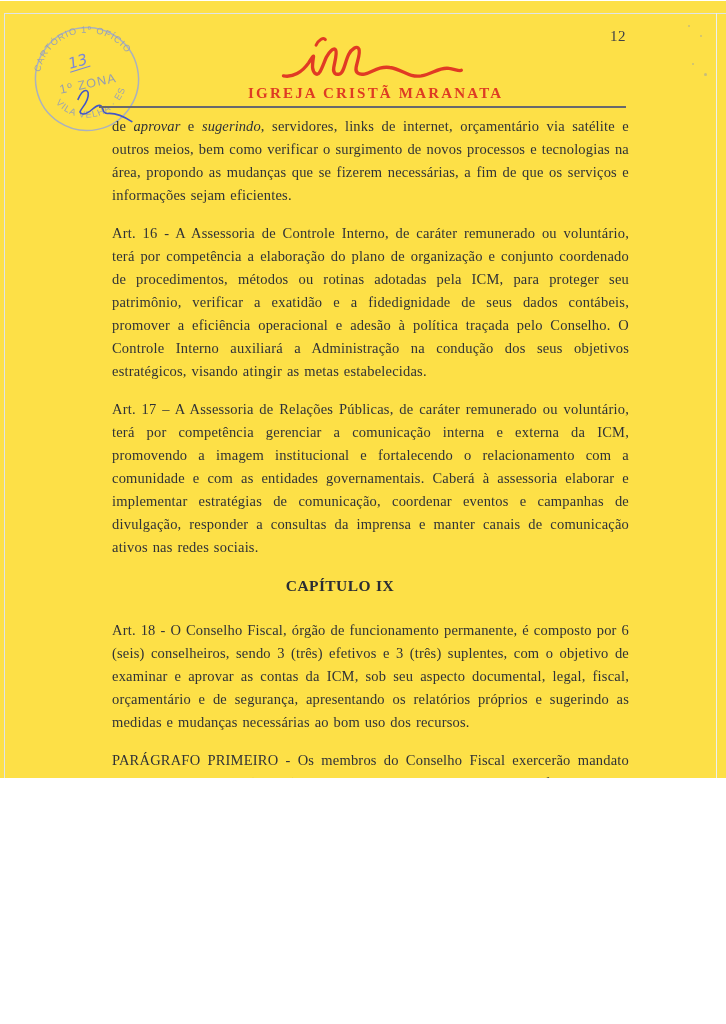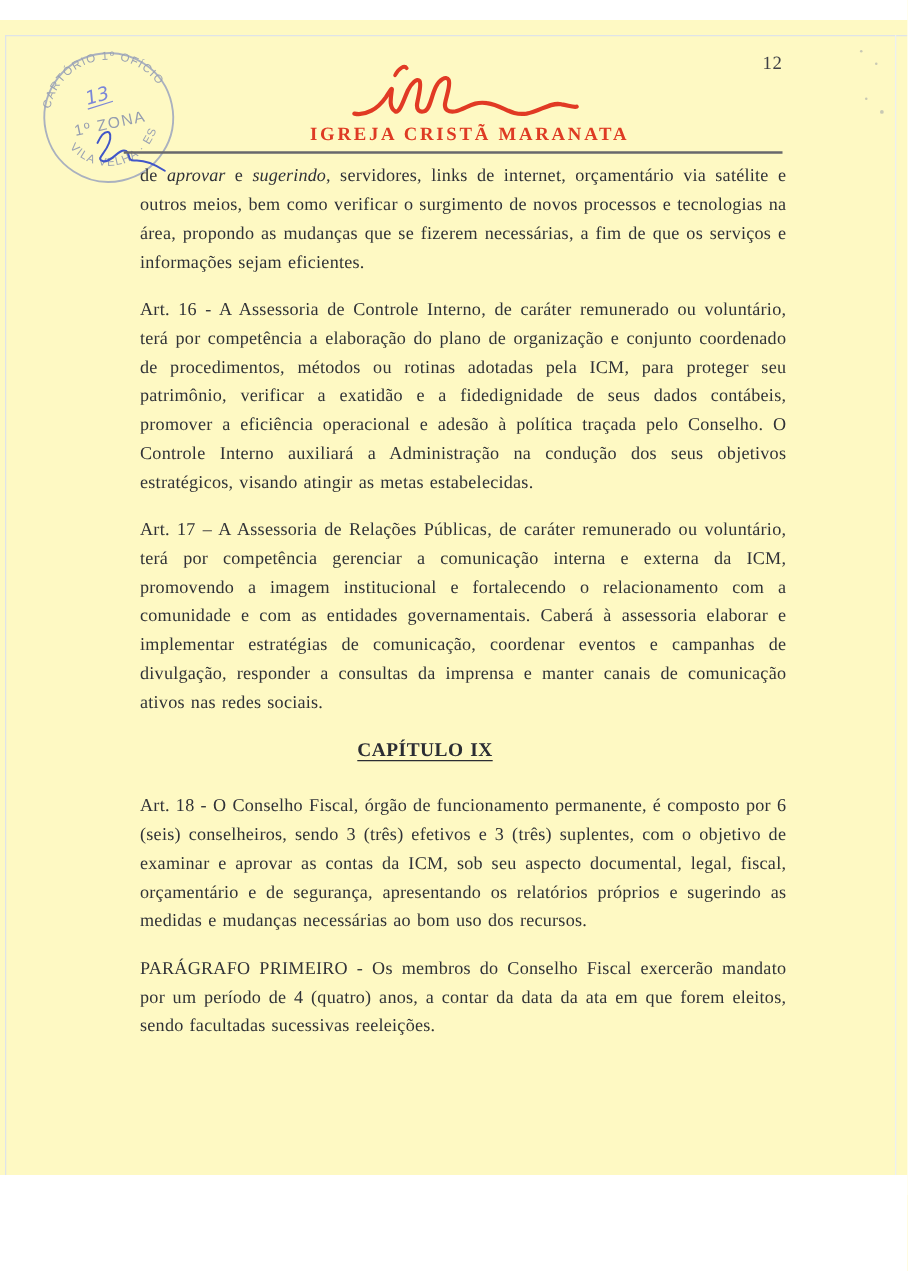--- a/index.html
+++ b/index.html
@@ -1,18 +1,18 @@
 <!DOCTYPE html>
 <html><head>
 <meta charset="utf-8">
 <style>
   html,body{margin:0;padding:0;background:#ffffff;}
   .page{
-    position:relative;width:726px;height:924px;margin:16px auto;
-    background:#fef9c3;overflow:hidden;
+    position:relative;width:726px;height:777px;margin:1px auto;
+    background:#fde047;overflow:hidden;
     font-family:"Liberation Serif","DejaVu Serif",serif;
   }
   
   .edge{position:absolute;background:#dfe4e8;}
   .edge-top{left:4px;top:12px;width:722px;height:1px;}
   .edge-left{left:4px;top:12px;width:1px;height:1006px;}
   .edge-right{left:716px;top:12px;width:1px;height:1006px;background:#eceff2;}
   .edge-bottom-strip{position:absolute;left:0;top:1018px;width:726px;height:6px;background:#e9eef1;border-top:1px solid #b8c4cc;}
   .speck{position:absolute;width:2px;height:2px;border-radius:50%;background:#9aa0a8;opacity:.55;}
 
@@ -40,21 +40,21 @@
   .doc-body{
     position:absolute;left:112px;top:114px;width:517px;
     font-size:14.5px;line-height:23px;color:#303237;
     letter-spacing:.2px;word-spacing:1px;
   }
   .doc-body p{margin:0 0 15px 0;text-align:justify;}
   .chapter-heading{
     width:456px;text-align:center;font-weight:bold;color:#2b2d33;
     font-size:15.5px;margin:0 0 22px 0;letter-spacing:.4px;
   }
-  .chapter-heading span{text-decoration:underline;text-underline-offset:3px;}
+  .chapter-heading span{text-underline-offset:3px;}
   .doc-body i{letter-spacing:.1px;}
 </style>
 </head>
 <body>
 
 <div class="page">
 
   <div class="edge edge-top"></div>
   <div class="edge edge-left"></div>
   <div class="edge edge-right"></div>

